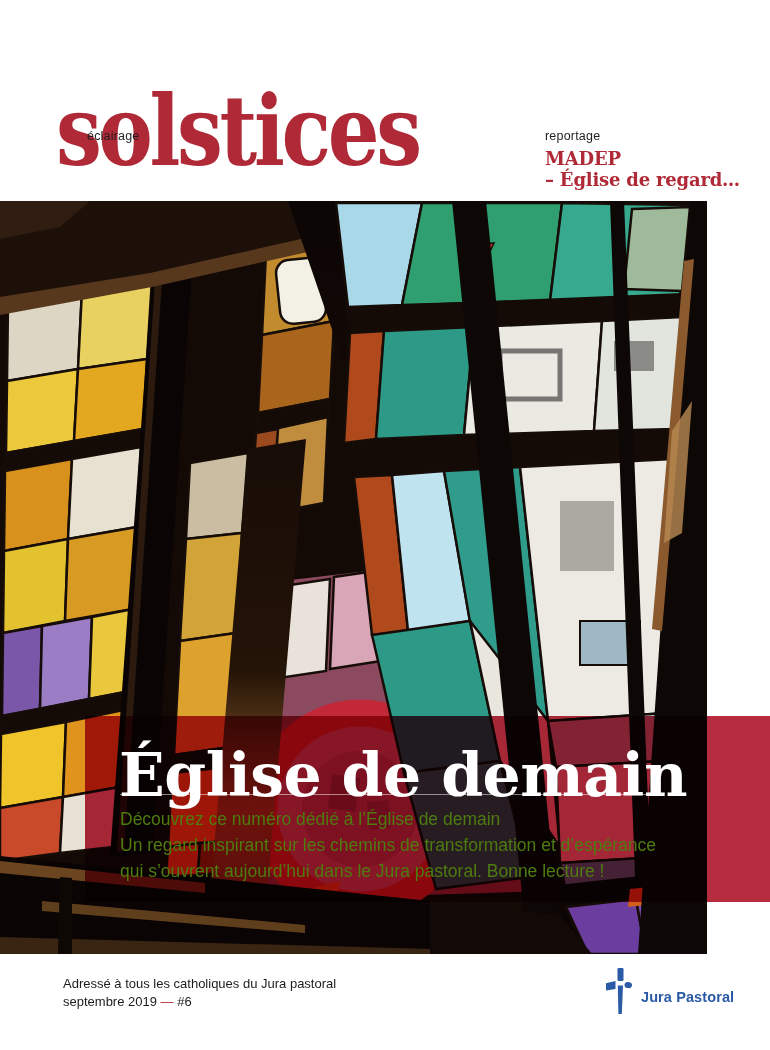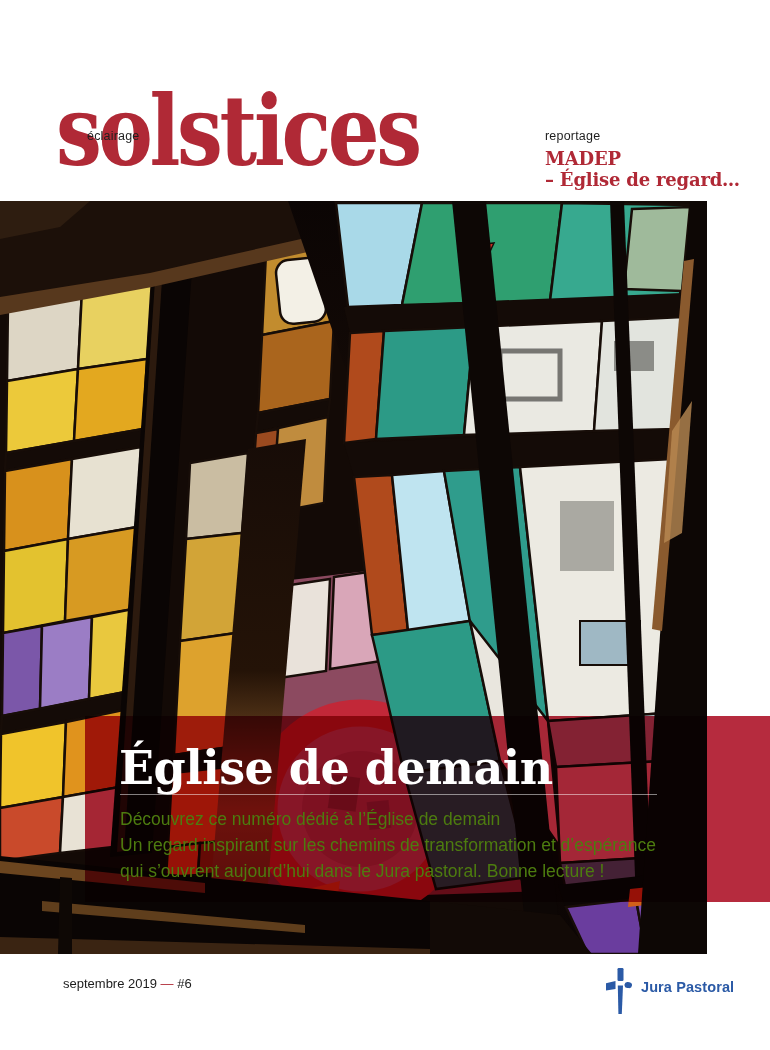--- a/index.html
+++ b/index.html
@@ -22,31 +22,31 @@
   #toc-2{left:545px;width:200px;}
 
   
   #photo{position:absolute;left:0;top:201px;width:707px;height:753px;display:block;}
 
   
   #banner{position:absolute;left:85px;top:716px;width:685px;height:186px;
           background:#b62b3e;mix-blend-mode:multiply;}
   #banner-text{position:absolute;left:0;top:0;width:770px;height:1050px;pointer-events:none;}
   #banner-title{position:absolute;left:119px;top:745px;margin:0;
-                font-family:"DejaVu Serif",serif;font-weight:700;font-size:46px;line-height:1;
+                font-family:"DejaVu Serif",serif;font-weight:700;font-size:60px;line-height:1;
                 color:#ffffff;letter-spacing:-0.5px;white-space:nowrap;}
   #banner-rule{position:absolute;left:120px;top:794px;width:537px;height:1px;
                background:rgba(255,255,255,.5);}
   #banner-desc{position:absolute;left:120px;top:806px;width:580px;margin:0;
                font-size:17.5px;line-height:26px;color:#4d7c0f;white-space:pre-line;}
 
   
   #footer-left{position:absolute;left:63px;top:975px;font-size:13px;line-height:18px;color:#1c1c1c;}
   .red-dash{color:#b02936;}
-  #publisher{position:absolute;left:606px;top:968px;display:flex;align-items:center;gap:9px;}
+  #publisher{position:absolute;left:606px;top:968px;display:flex;align-items:flex-end;gap:9px;}
   #publisher svg{display:block;}
   #publisher-name{font-size:14.5px;font-weight:700;color:#2b5aa6;padding-bottom:9px;letter-spacing:.1px;}
 </style>
 </head>
 <body>
 
 <div id="page">
 
   <h1 id="masthead">solstices</h1>
 
@@ -199,20 +199,21 @@
 
   <div id="banner-text">
     <h2 id="banner-title">Église de demain</h2>
     <div id="banner-rule"></div>
     <p id="banner-desc">Découvrez ce numéro dédié à l’Église de demain
 Un regard inspirant sur les chemins de transformation et d’espérance
 qui s’ouvrent aujourd’hui dans le Jura pastoral. Bonne lecture !</p>
   </div>
 
   <div id="footer-left">
+    <div>Adressé à tous les catholiques du Jura pastoral</div>
     <div><span>septembre 2019 </span><span class="red-dash">— </span><span>#6</span></div>
   </div>
 
   <div id="publisher">
     <svg width="26" height="46" viewBox="0 0 26 46" aria-hidden="true">
       <g fill="#2b5aa6">
         <rect x="11.5" y="0" width="6" height="13" rx="1.2"></rect>
         <path d="M0 15.2 L9.5 13 L9.5 21 L0 22.4 Z"></path>
         <rect x="18.5" y="14" width="7.5" height="6" rx="3" transform="rotate(7 22 17)"></rect>
         <path d="M11.8 17.5 L17 17.5 L15.8 46 L12.4 46 Z"></path>

